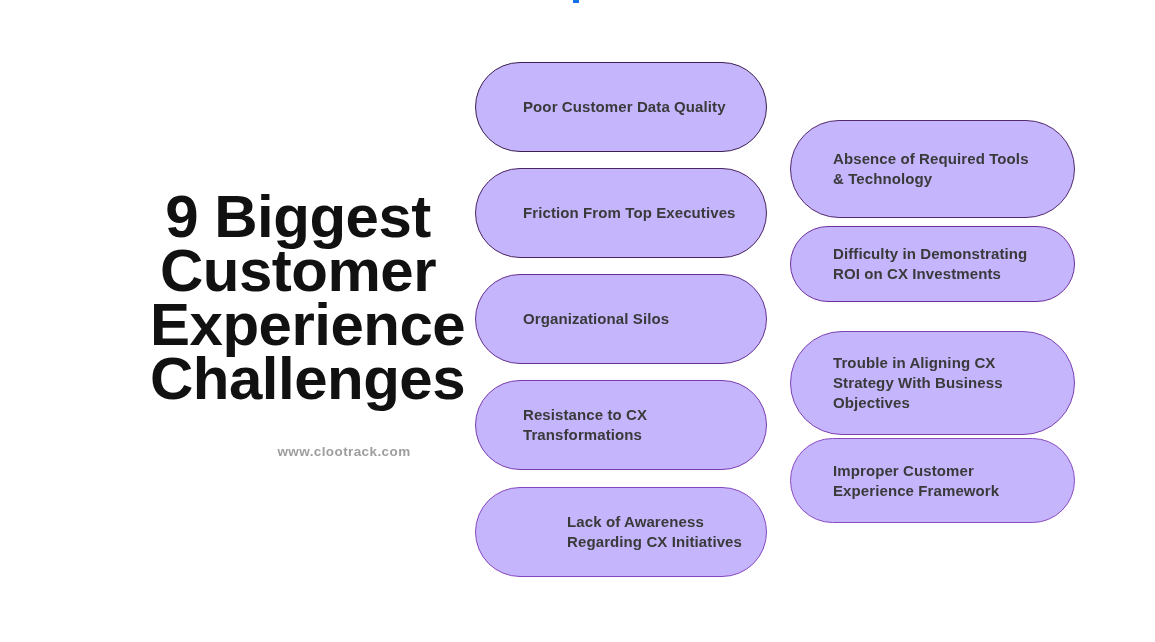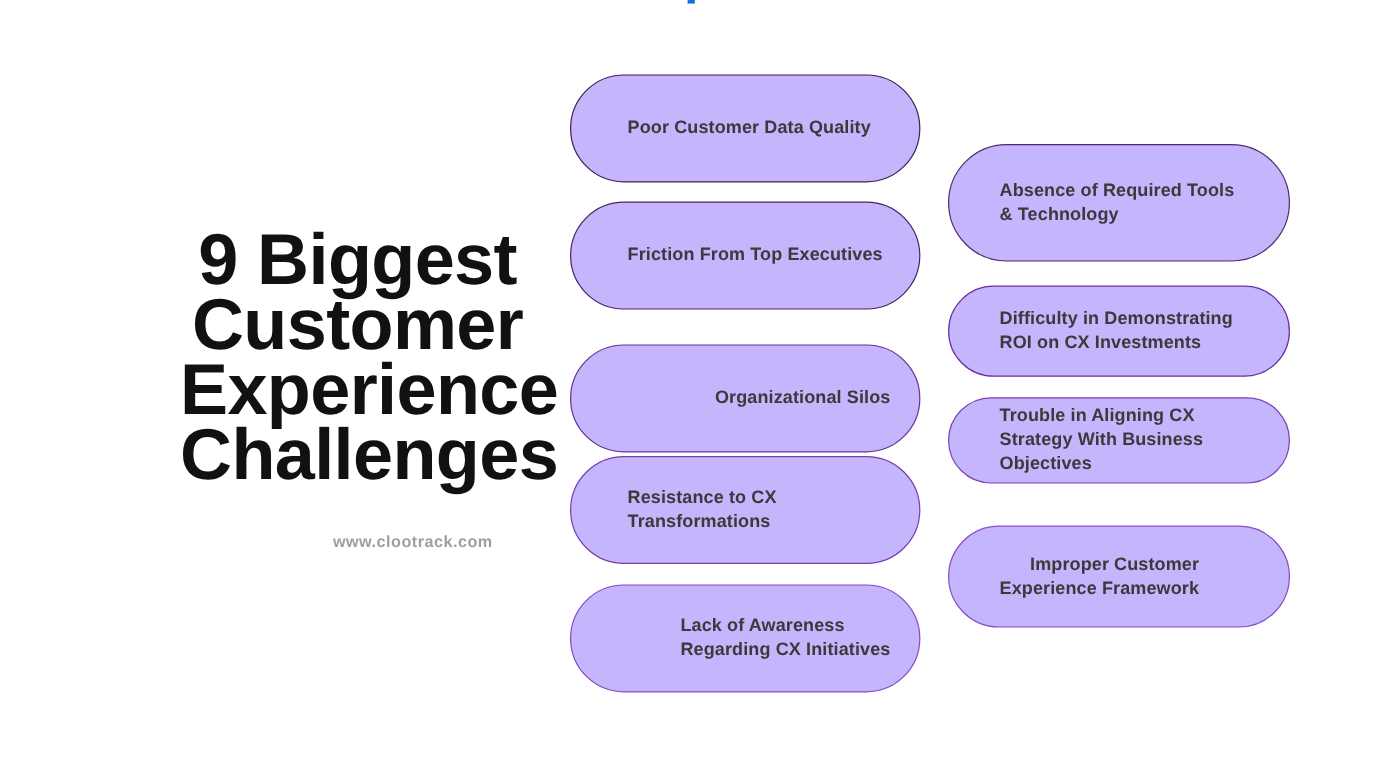--- a/index.html
+++ b/index.html
@@ -61,29 +61,29 @@
     line-height: 20px;
     color: #3a3a3a;
     white-space: pre-line;
     letter-spacing: 0.1px;
   }
   
   .pill.col-left  { left: 475px; width: 292px; height: 90px; }
   .pill.col-left .pill-label { padding-left: 47px; padding-right: 24px; }
   .pill.l0 { top: 62px; }
   .pill.l1 { top: 168px; }
-  .pill.l2 { top: 287px; justify-content: flex-end; }
+  .pill.l2 { top: 274px; }
   .pill.l3 { top: 380px; }
   .pill.l4 { top: 487px; justify-content: flex-end; }
   
   .pill.col-right { left: 790px; width: 285px; }
   .pill.col-right .pill-label { padding-left: 42px; padding-right: 20px; }
   .pill.r0 { top: 120px; height: 98px; }
-  .pill.r1 { top: 238px; height: 76px; }
-  .pill.r2 { top: 331px; height: 72px; }
+  .pill.r1 { top: 226px; height: 76px; }
+  .pill.r2 { top: 331px; height: 104px; }
   .pill.r3 { top: 438px; height: 85px; }
 </style>
 </head>
 <body>
 
 <div class="canvas">
 
   <div class="blue-artifact" style="background-color: rgb(21, 112, 232);"></div>
 
   <div class="title-block">
@@ -119,18 +119,18 @@
   </div>
   <div class="pill col-right r1" style="border-color: rgb(111, 47, 158);">
     <span class="pill-label">Difficulty in Demonstrating
 ROI on CX Investments</span>
   </div>
   <div class="pill col-right r2" style="border-color: rgb(125, 66, 178);">
     <span class="pill-label">Trouble in Aligning CX
 Strategy With Business
 Objectives</span>
   </div>
-  <div class="pill col-right r3" style="border-color: rgb(138, 74, 194); text-align: right;">
+  <div class="pill col-right r3" style="border-color: rgb(138, 74, 194);">
     <span class="pill-label">Improper Customer
 Experience Framework</span>
   </div>
 
 </div>
 
 </body></html>

